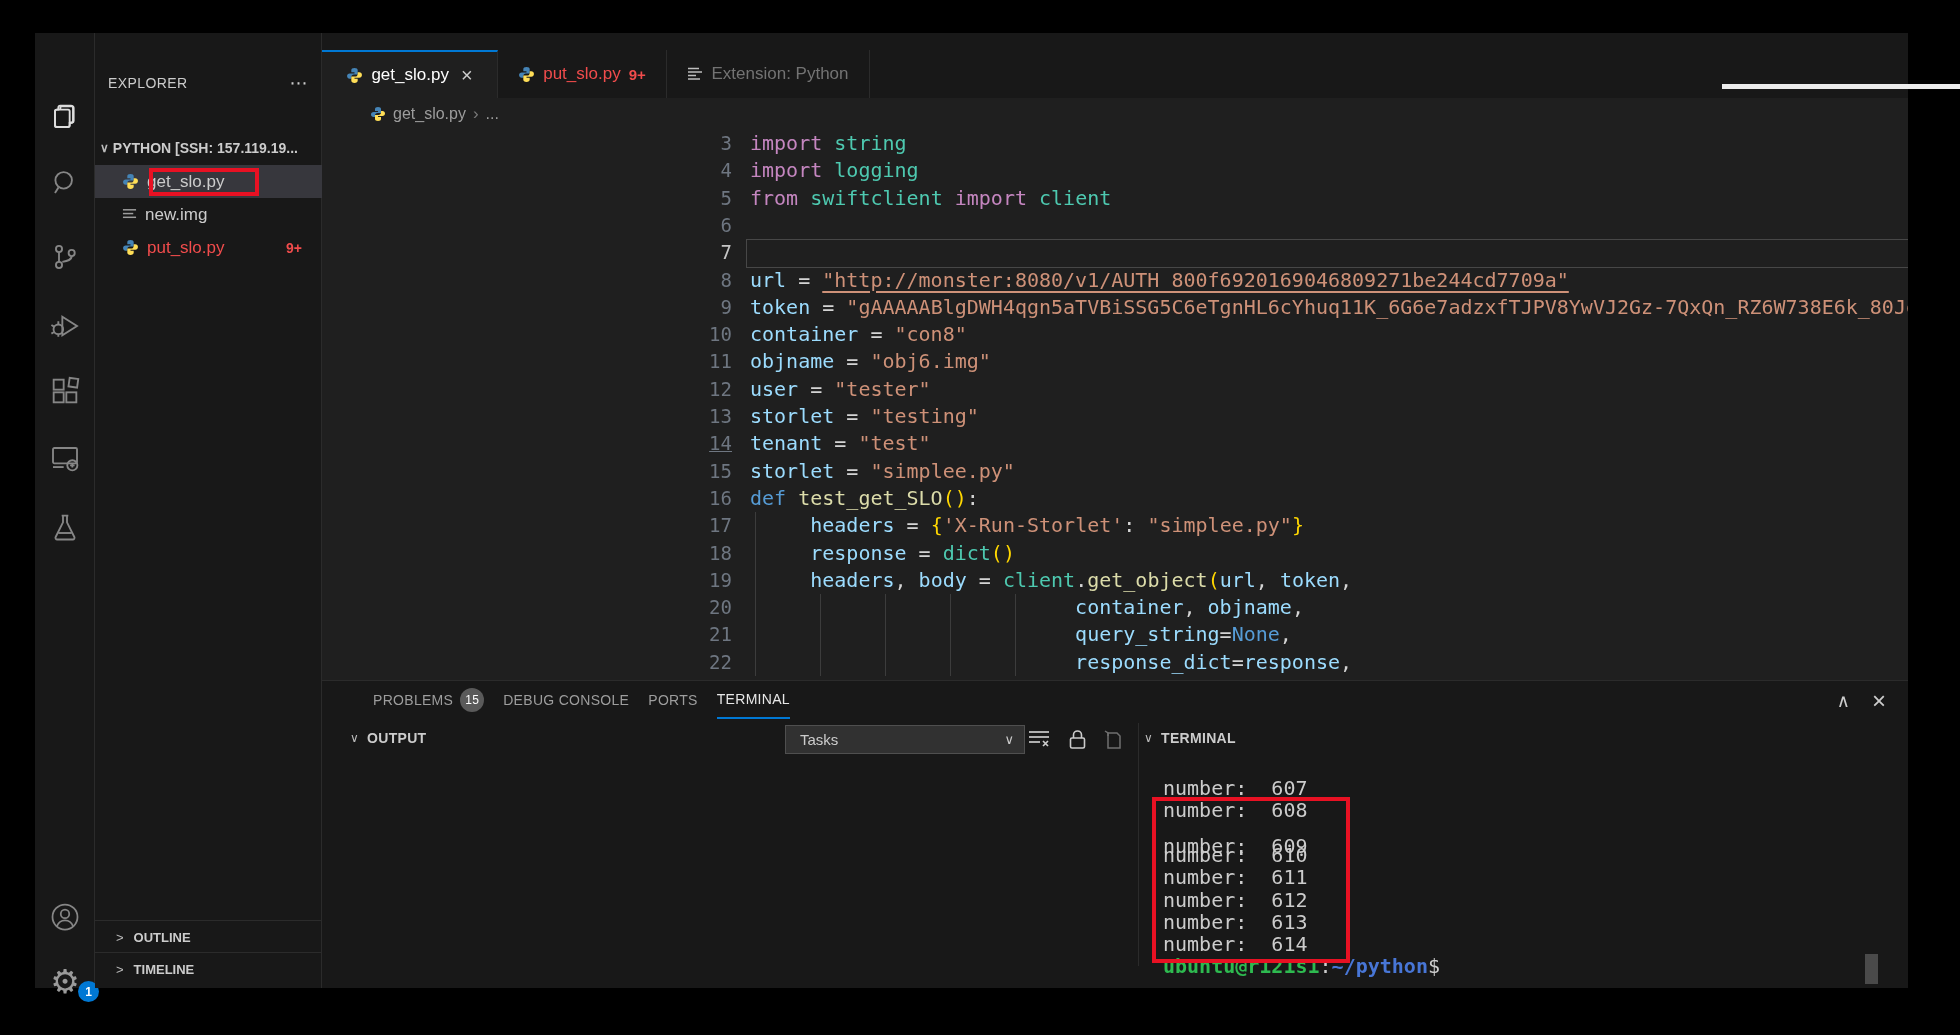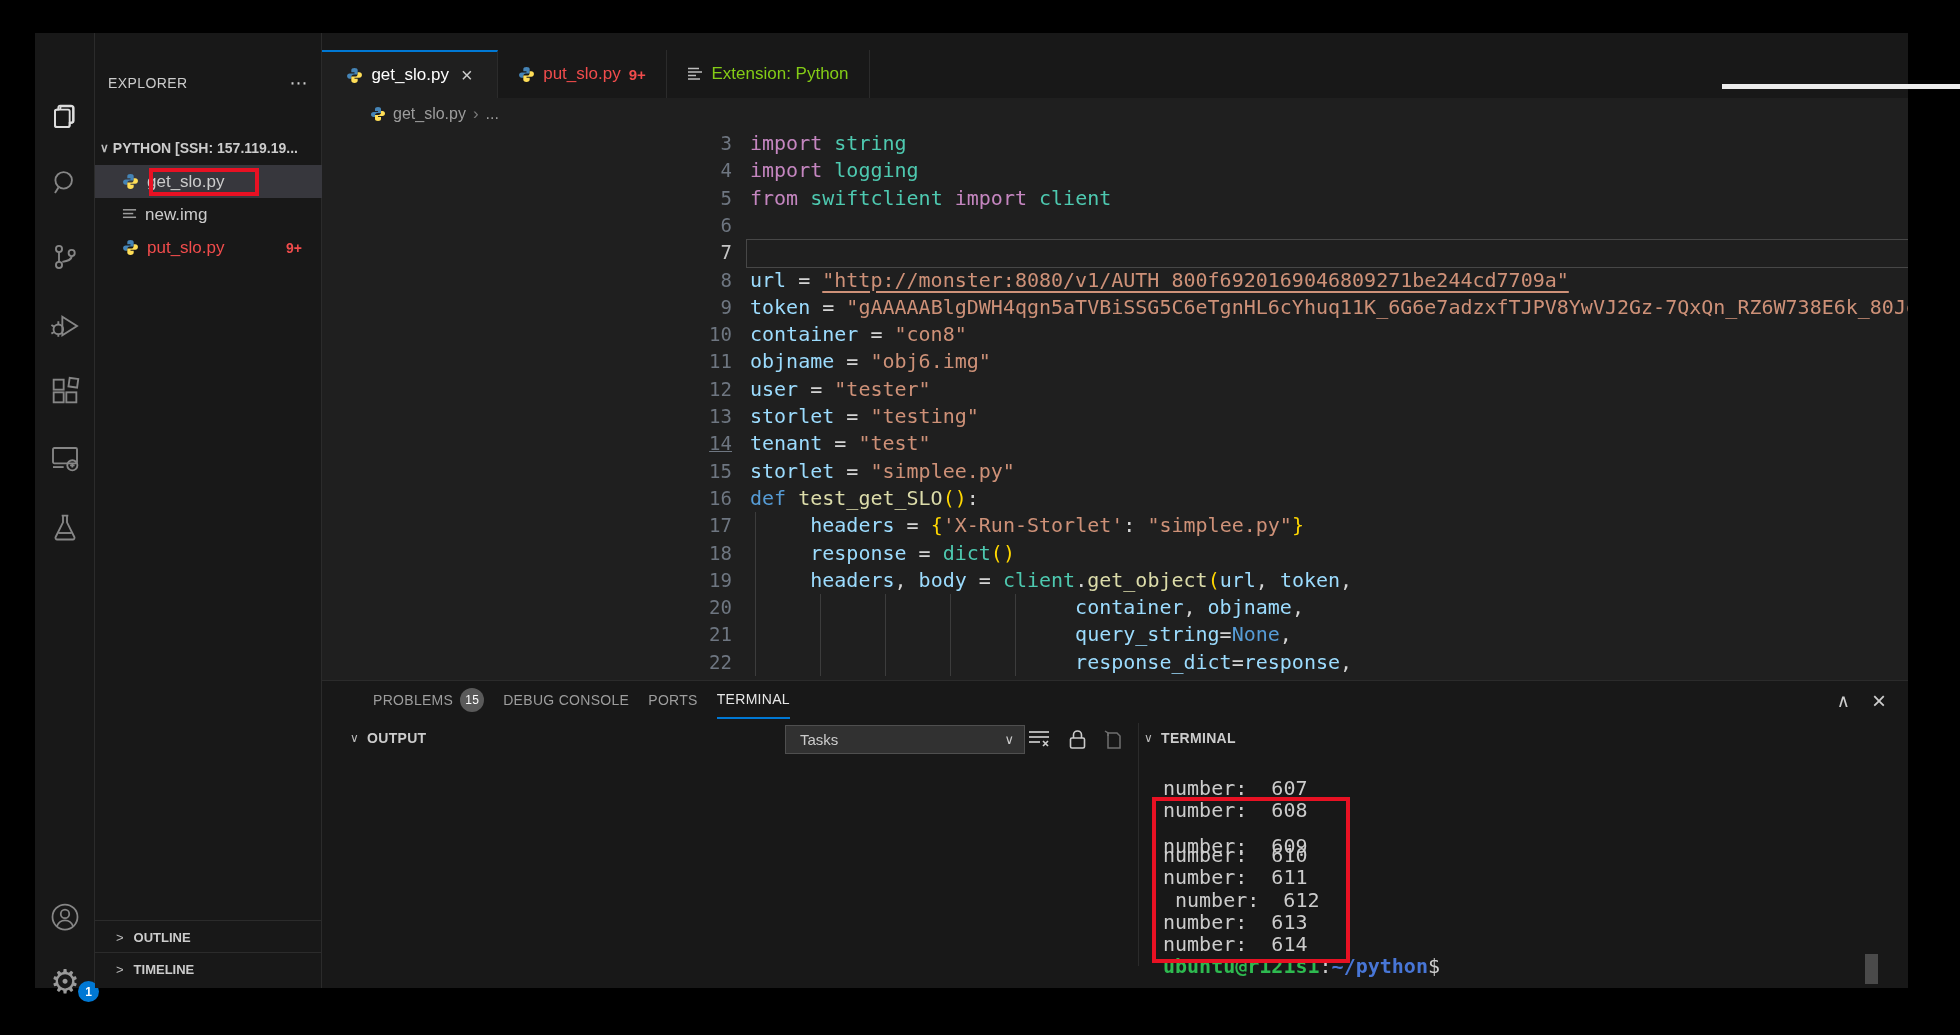--- a/index.html
+++ b/index.html
@@ -28,21 +28,21 @@
   .sb-section .chev{margin-left:5px;margin-right:4px;font-size:12px;color:#bbb}
   .file-row{position:absolute;left:0;width:227px;height:33px;display:flex;align-items:center;font-size:17px;color:#cccccc;cursor:pointer}
   .file-row.selected{background:#37373d}
   .file-row .fic{margin-left:27px;margin-right:8px;display:flex}
   .file-row .err{color:#f14c4c}
   .file-row .badge9{position:absolute;right:20px;color:#f14c4c;font-size:14px;font-weight:bold}
   .sb-bottom{position:absolute;left:0;width:227px;height:32px;border-top:1px solid #2b2b2b;display:flex;align-items:center;font-weight:bold;font-size:13px;color:#cccccc;cursor:pointer}
   .sb-bottom .chev{margin-left:21px;margin-right:10px;font-size:13px;color:#bbb;font-weight:normal}
   
   .tab{position:absolute;top:17px;height:48px;display:flex;align-items:center;justify-content:center;gap:8px;
-       background:#181818;border-right:1px solid #2b2b2b;font-size:17px;color:#84cc16;cursor:pointer;box-sizing:border-box}
+       background:#181818;border-right:1px solid #2b2b2b;font-size:17px;color:#737373;cursor:pointer;box-sizing:border-box}
   .tab.active{background:#1f1f1f;border-top:2.5px solid #0078d4;color:#ffffff}
   .tab .close{color:#cccccc;font-size:20px;margin-left:4px;cursor:pointer}
   .tab .badge9{color:#f14c4c;font-weight:bold;font-size:15px}
   .tab.err-tab{color:#f14c4c}
   #white-strip{left:1400px;top:51px;width:508px;height:5px;background:#ececec}
   
   #breadcrumbs .bc-ic{margin-left:48px;margin-right:7px;display:flex}
   #breadcrumbs .sep{margin:0 7px;color:#7a7a7a;font-size:17px}
   
   .gutter-num{position:absolute;left:372px;width:38px;text-align:right;font-family:"DejaVu Sans Mono",monospace;font-size:19px;color:#6e7681;line-height:27.3px}
@@ -356,21 +356,21 @@
   <div class="sec-header" style="left:822px">
     <span class="chev">∨</span>
     <span>TERMINAL</span>
   </div>
   <div id="terminal-content">
       <div class="term-line" style="top: 96px;">number:  607</div>
       <div class="term-line" style="top: 118.3px;">number:  608</div>
       <div class="term-line" style="top: 140.6px; margin-top: 13px;">number:  609</div>
       <div class="term-line" style="top: 162.9px;">number:  610</div>
       <div class="term-line" style="top: 185.2px;">number:  611</div>
-      <div class="term-line" style="top: 207.5px; margin-left: 12px;">number:  612</div>
+      <div class="term-line" style="top: 207.5px;">number:  612</div>
       <div class="term-line" style="top: 229.8px;">number:  613</div>
       <div class="term-line" style="top: 252.1px;">number:  614</div>
       <div class="term-line" style="top: 274.4px;"><span style="color: rgb(46, 186, 80); font-weight: bold;">ubuntu@r121s1</span><span style="color: rgb(204, 204, 204);">:</span><span style="color: rgb(72, 118, 214); font-weight: bold;">~/python</span><span style="color: rgb(204, 204, 204);">$</span></div>
     </div>
   <div id="panel-scroll-thumb"></div>
 </div>
 
 <div id="anno-explorer" class="abs annotation"></div>
 <div id="anno-terminal" class="abs annotation"></div>
 

